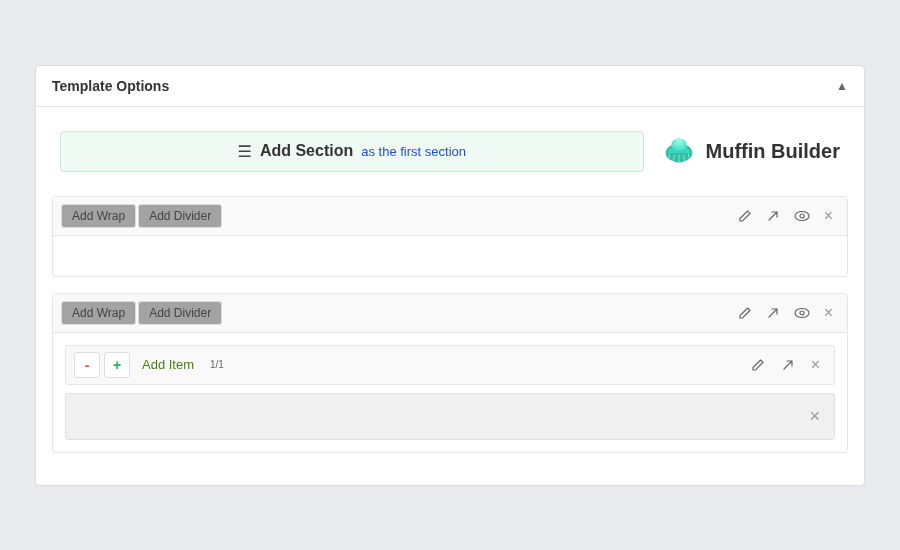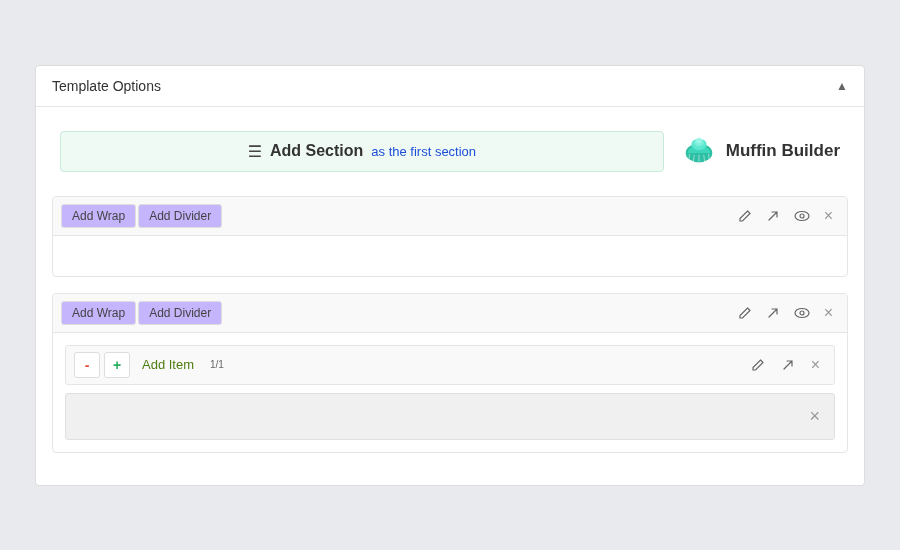--- a/index.html
+++ b/index.html
@@ -25,21 +25,21 @@
     .panel-header {
       display: flex;
       align-items: center;
       justify-content: space-between;
       padding: 12px 16px;
       border-bottom: 1px solid #e5e5e5;
     }
 
     .panel-title {
       font-size: 14px;
-      font-weight: 400;
+      font-weight: 700;
       color: #333;
     }
 
     .collapse-btn {
       background: none;
       border: none;
       cursor: pointer;
       color: #666;
       font-size: 12px;
     }
@@ -95,21 +95,21 @@
       gap: 8px;
       white-space: nowrap;
     }
 
     .muffin-icon {
       width: 38px;
       height: 38px;
     }
 
     .muffin-label {
-      font-size: 17px;
+      font-size: 20px;
       font-weight: 700;
       color: #333;
     }
 
     
     .section-block {
       border: 1px solid #e5e5e5;
       border-radius: 4px;
       overflow: hidden;
     }
@@ -117,21 +117,21 @@
     .section-toolbar {
       display: flex;
       align-items: center;
       background: #f9f9f9;
       border-bottom: 1px solid #e5e5e5;
       padding: 6px 8px;
       gap: 2px;
     }
 
     .toolbar-btn {
-      background: #c4b5fd;
+      background: #a3a3a3;
       border: 1px solid #ddd;
       border-radius: 3px;
       padding: 4px 10px;
       font-size: 12px;
       cursor: pointer;
       color: #444;
     }
 
     .toolbar-spacer {
       flex: 1;

